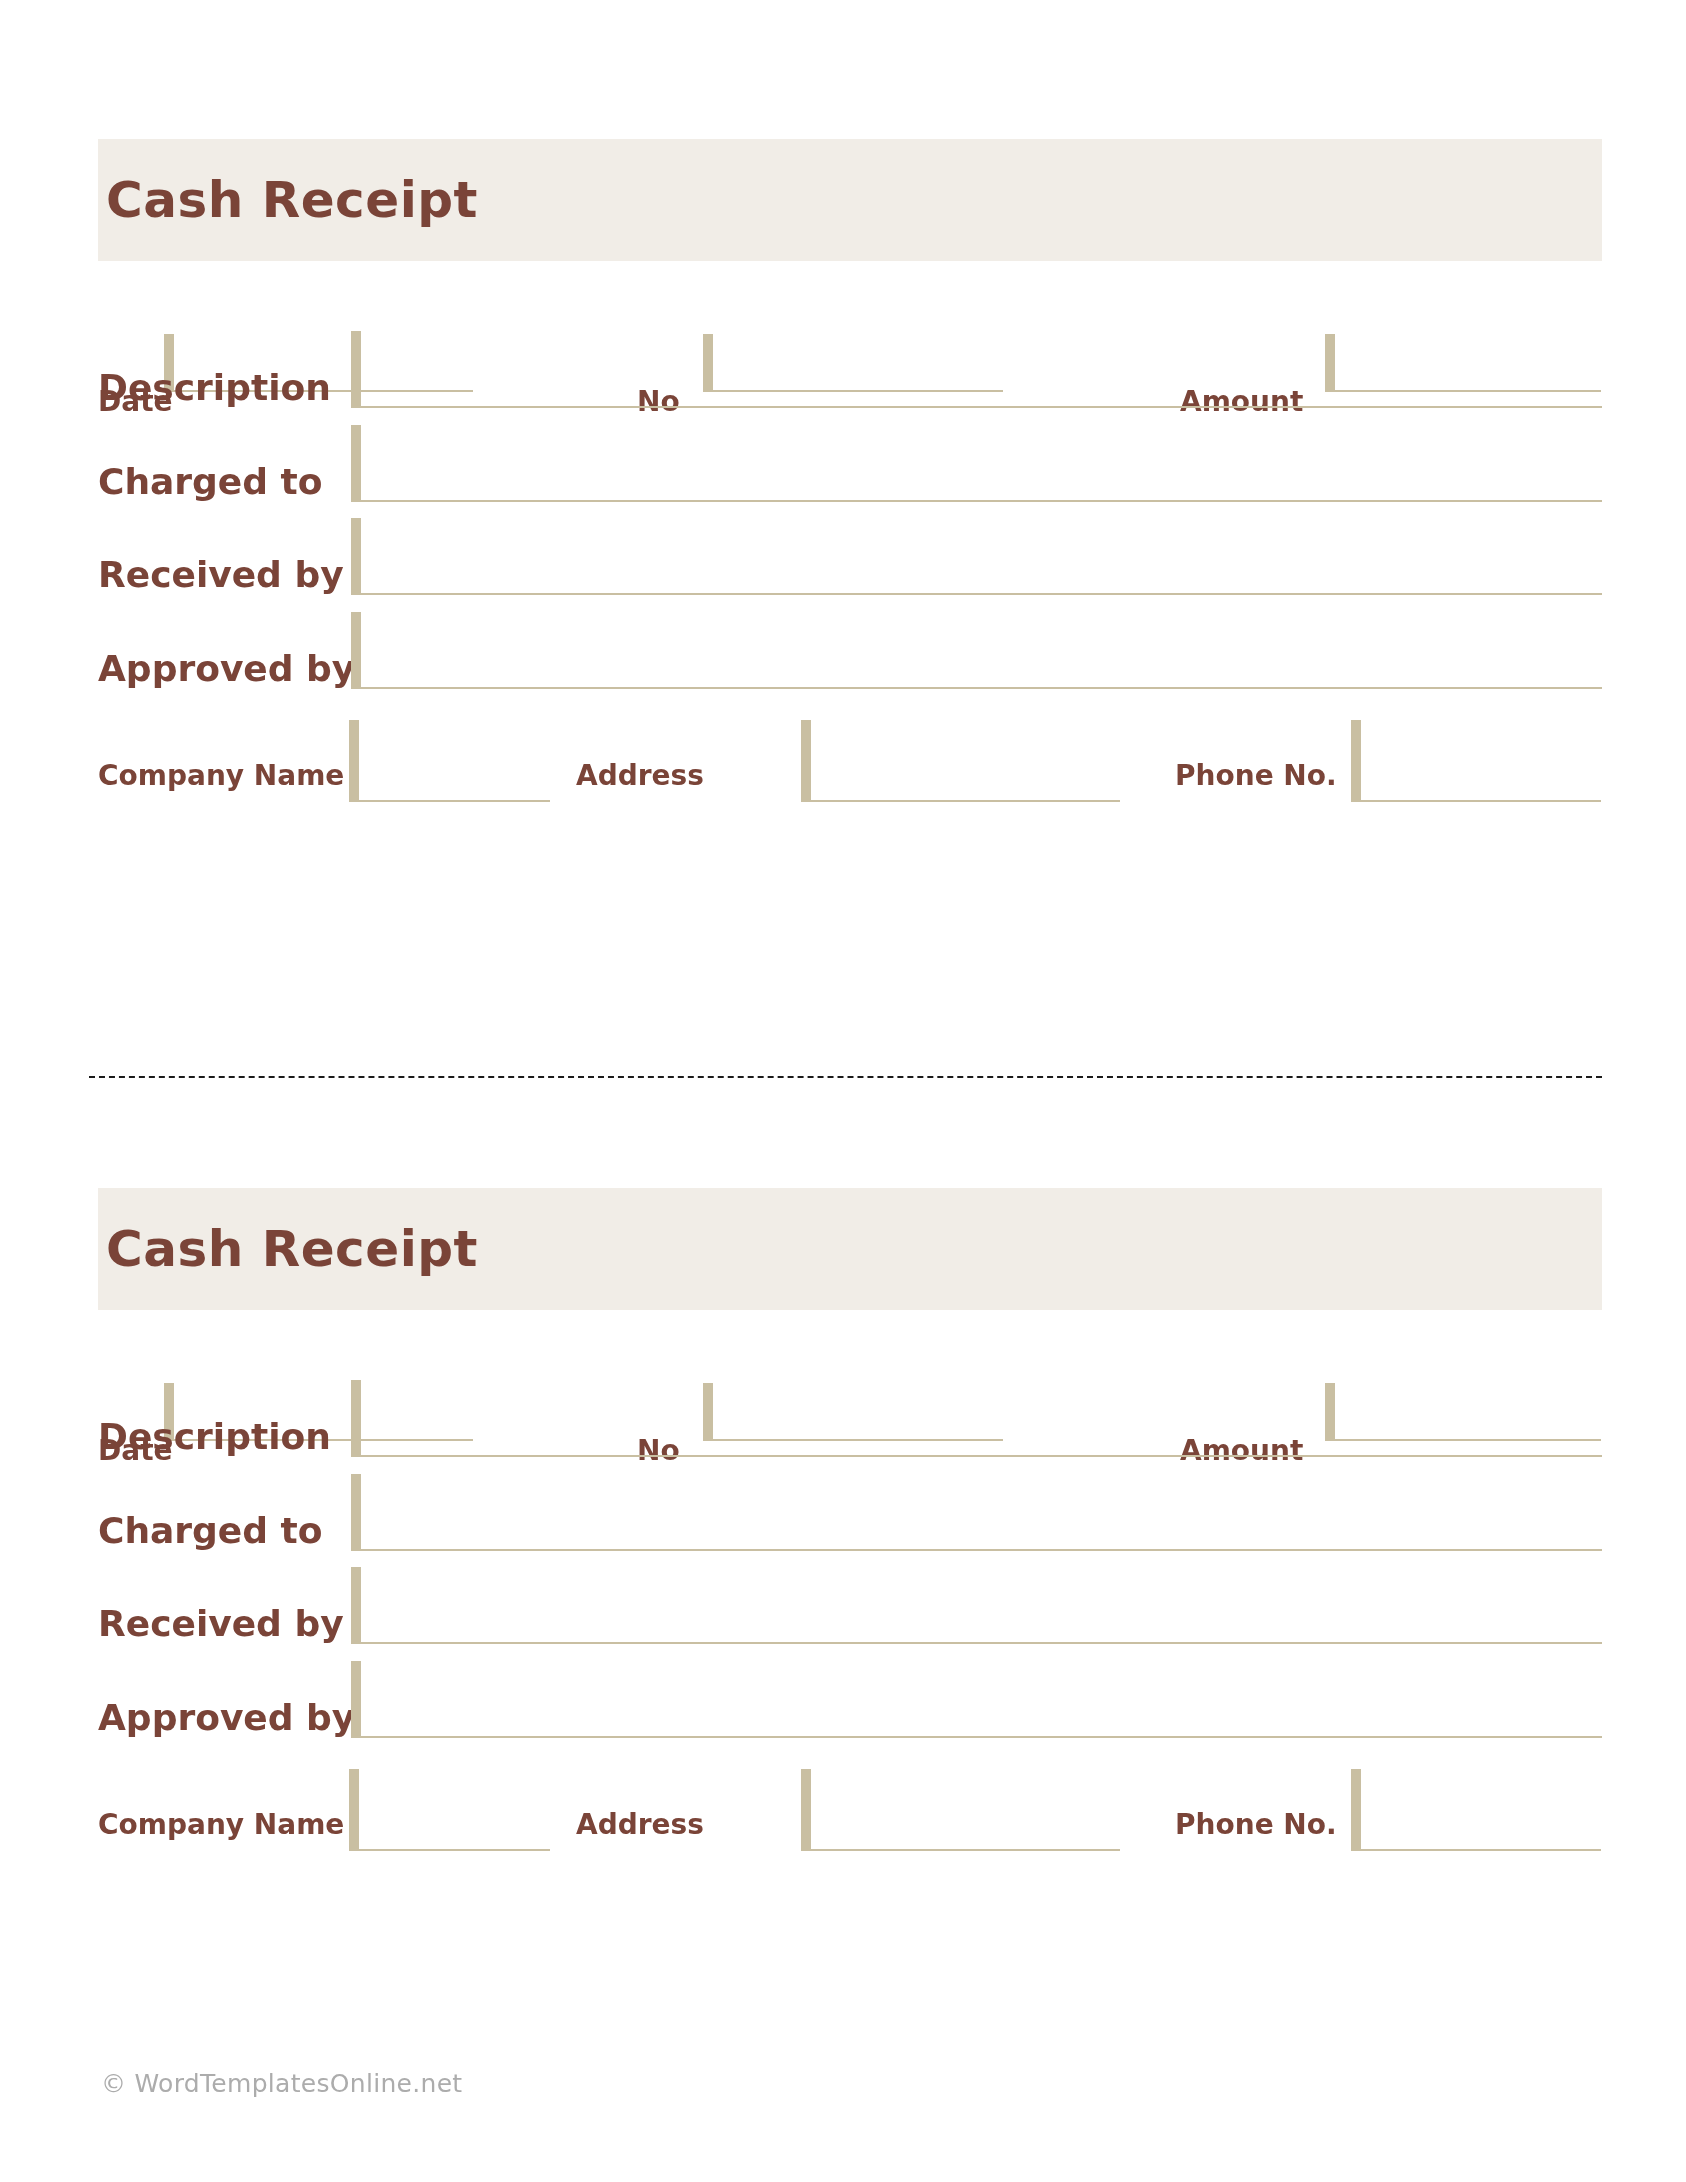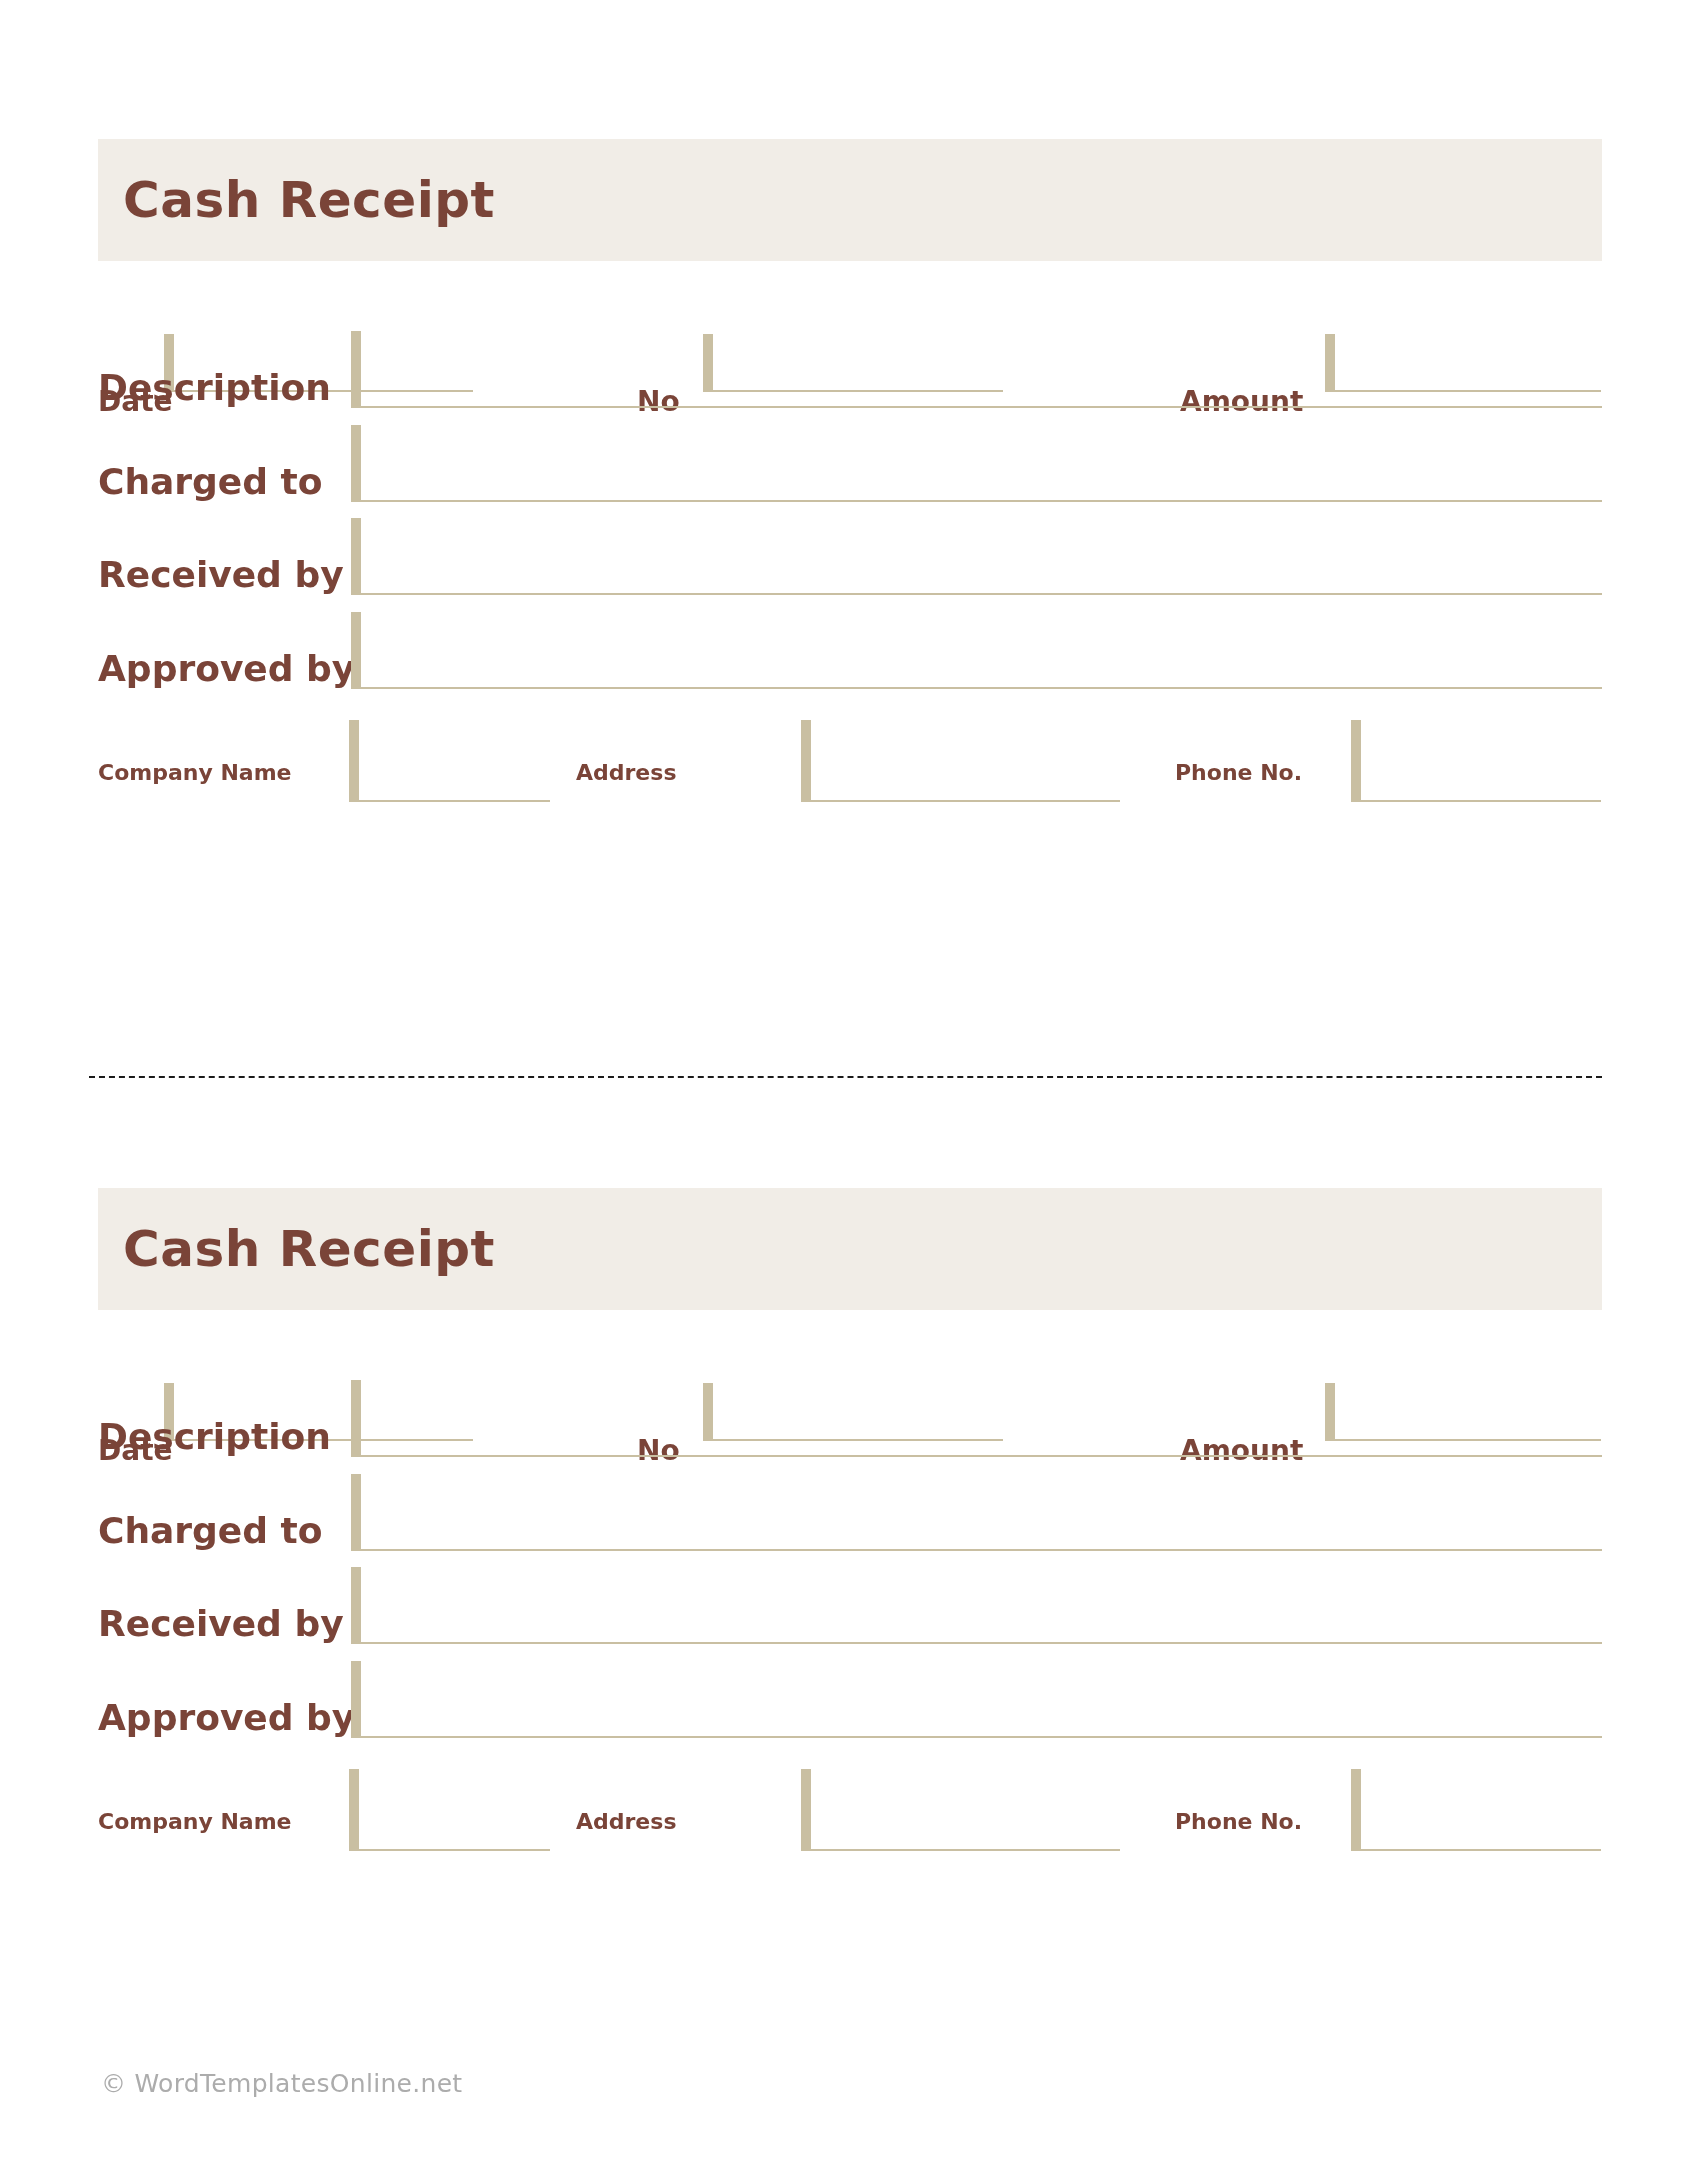--- a/index.html
+++ b/index.html
@@ -37,21 +37,21 @@
     box-sizing: border-box;
     display: flex;
     align-items: center;
   }
   .title-text {
     font-family: "DejaVu Sans", sans-serif;
     font-size: 50px;
     font-weight: bold;
     color: #7A4438;
     letter-spacing: 0.5px;
-    padding-left: 25px;
+    padding-left: 8px;
     line-height: 1;
   }
 
   
   .row {
     position: absolute;
     left: 0;
     width: 1504px;
     height: 0;
   }
@@ -72,21 +72,21 @@
     position: absolute;
     border-left: 10.3px solid #C9BFA2;
     border-bottom: 2.8px solid #C9BFA2;
     box-sizing: border-box;
     background: transparent;
   }
 
   
   .lbl-top   { font-size: 28px; margin-top: 30px; }
   .lbl-main  { font-size: 36px; }
-  .lbl-small { font-size: 22px; }
+  .lbl-small { font-size: 28px; }
 
   
   .cut-line {
     position: absolute;
     left: 89px;
     top: 1076px;
     width: 1513px;
     height: 0;
     border-top: 2.8px dashed #1a1a1a;
   }

